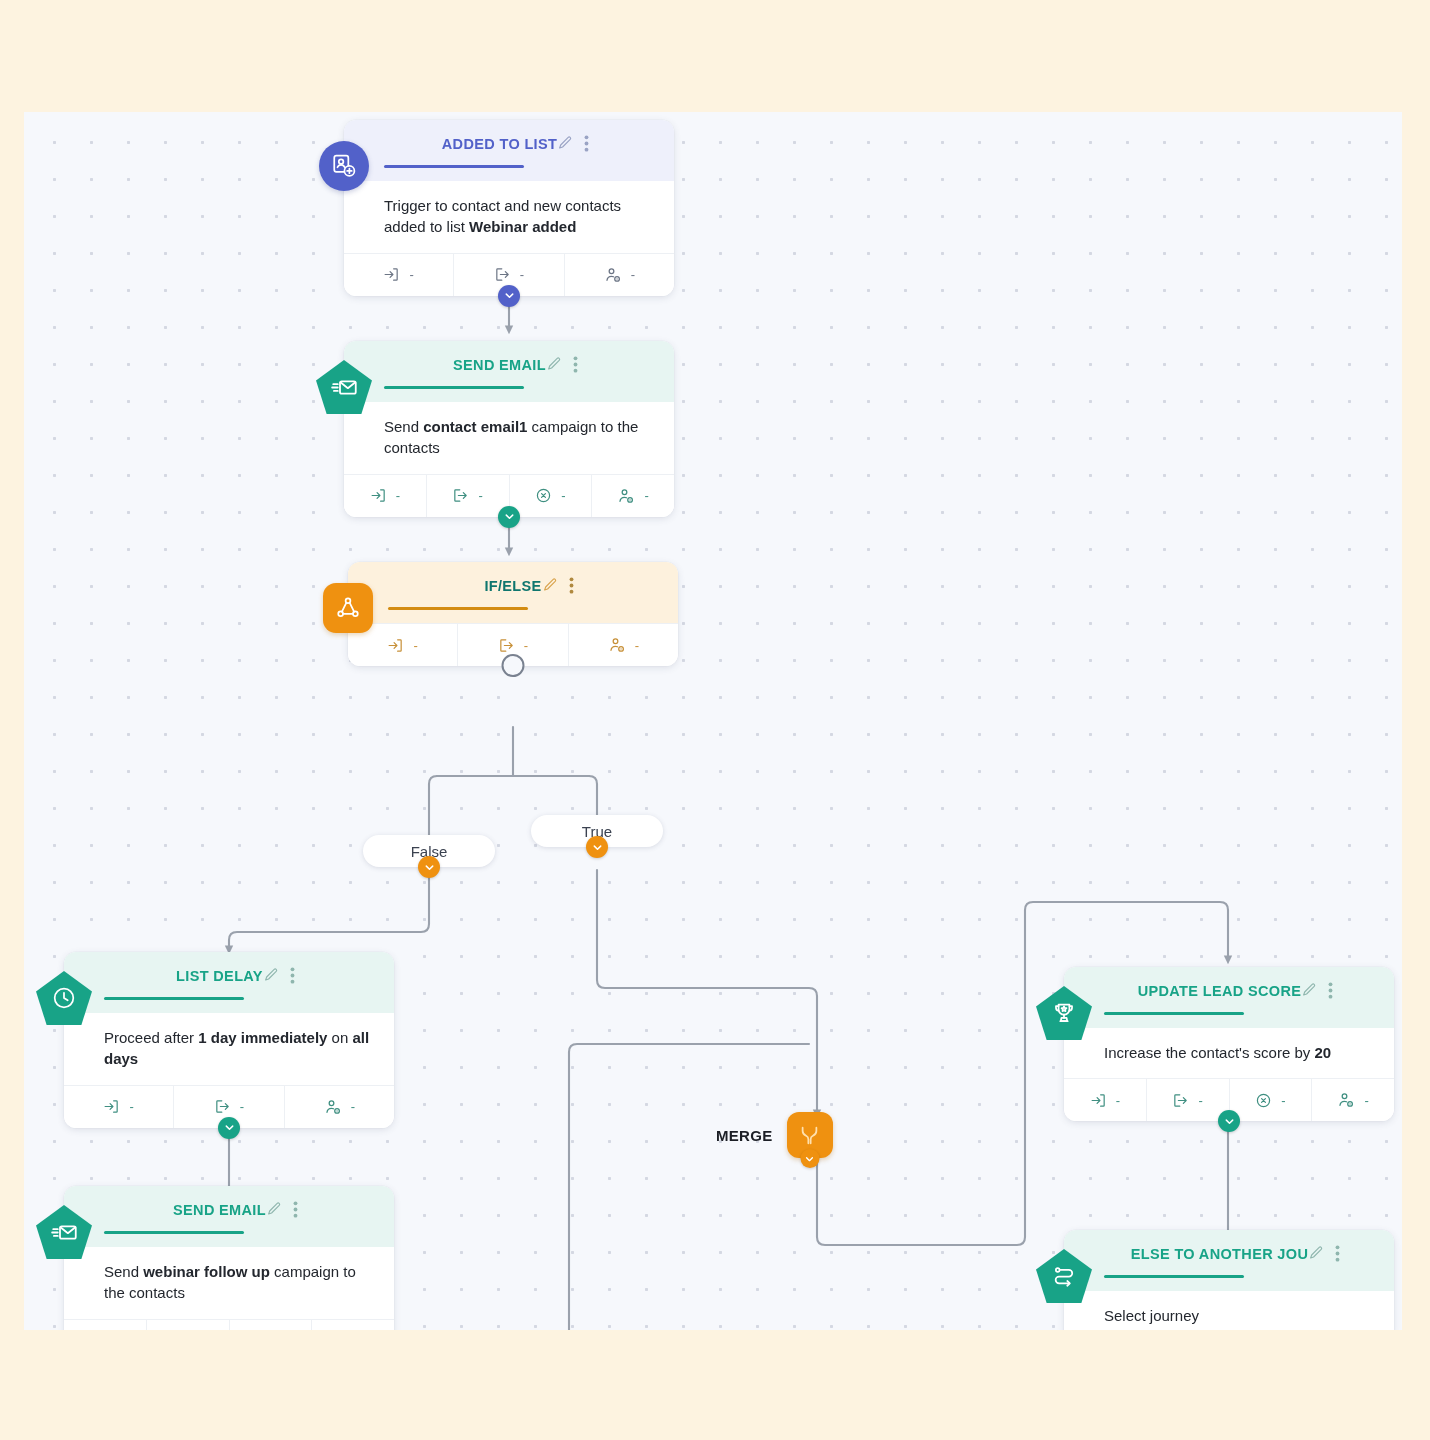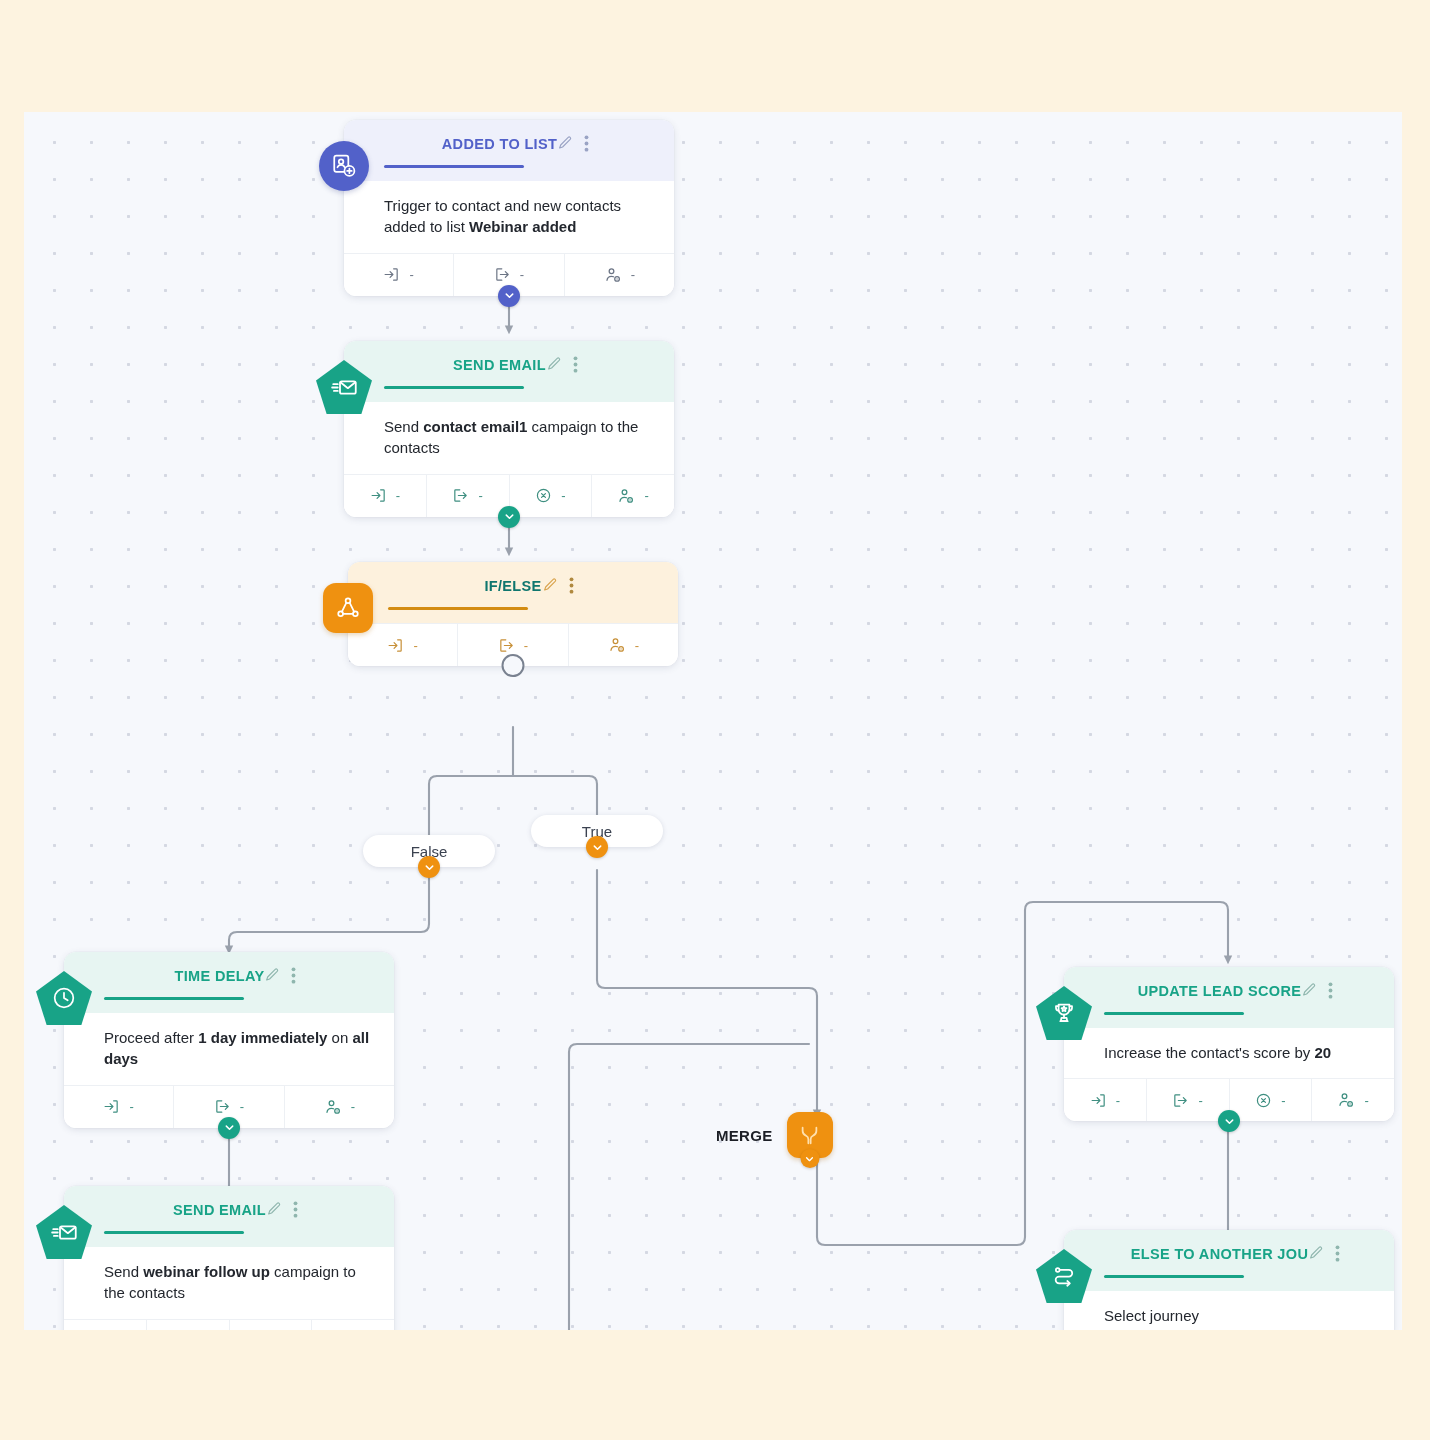--- a/index.html
+++ b/index.html
@@ -464,21 +464,21 @@
     <div class="node-glyph">
       <div class="pent">
         <svg width="26" height="26" viewBox="0 0 24 24" fill="none" stroke="#fff" stroke-width="1.6" stroke-linecap="round" stroke-linejoin="round">
           <circle cx="12" cy="12" r="8.6"></circle>
           <path d="M12 7.2V12l3.4 2.1"></path>
         </svg>
       </div>
     </div>
     <div class="head-wrap">
       <div class="node-head">
-        <span class="node-title">TIME DELAY</span>
+        <span class="node-title">LIST DELAY</span>
         <span class="head-icons">
           <span class="icon-btn">
             <svg width="16" height="16" viewBox="0 0 24 24" fill="none" stroke="#8fb6ae" stroke-width="1.7" stroke-linecap="round" stroke-linejoin="round">
               <path d="M16.8 3.6a2.1 2.1 0 0 1 3 3L8.4 18 4 19.5 5.5 15z"></path>
             </svg>
           </span>
           <span class="icon-btn">
             <svg width="5" height="17" viewBox="0 0 5 17">
               <circle cx="2.5" cy="2.3" r="1.9" fill="#8fb6ae"></circle>
               <circle cx="2.5" cy="8.5" r="1.9" fill="#8fb6ae"></circle>

